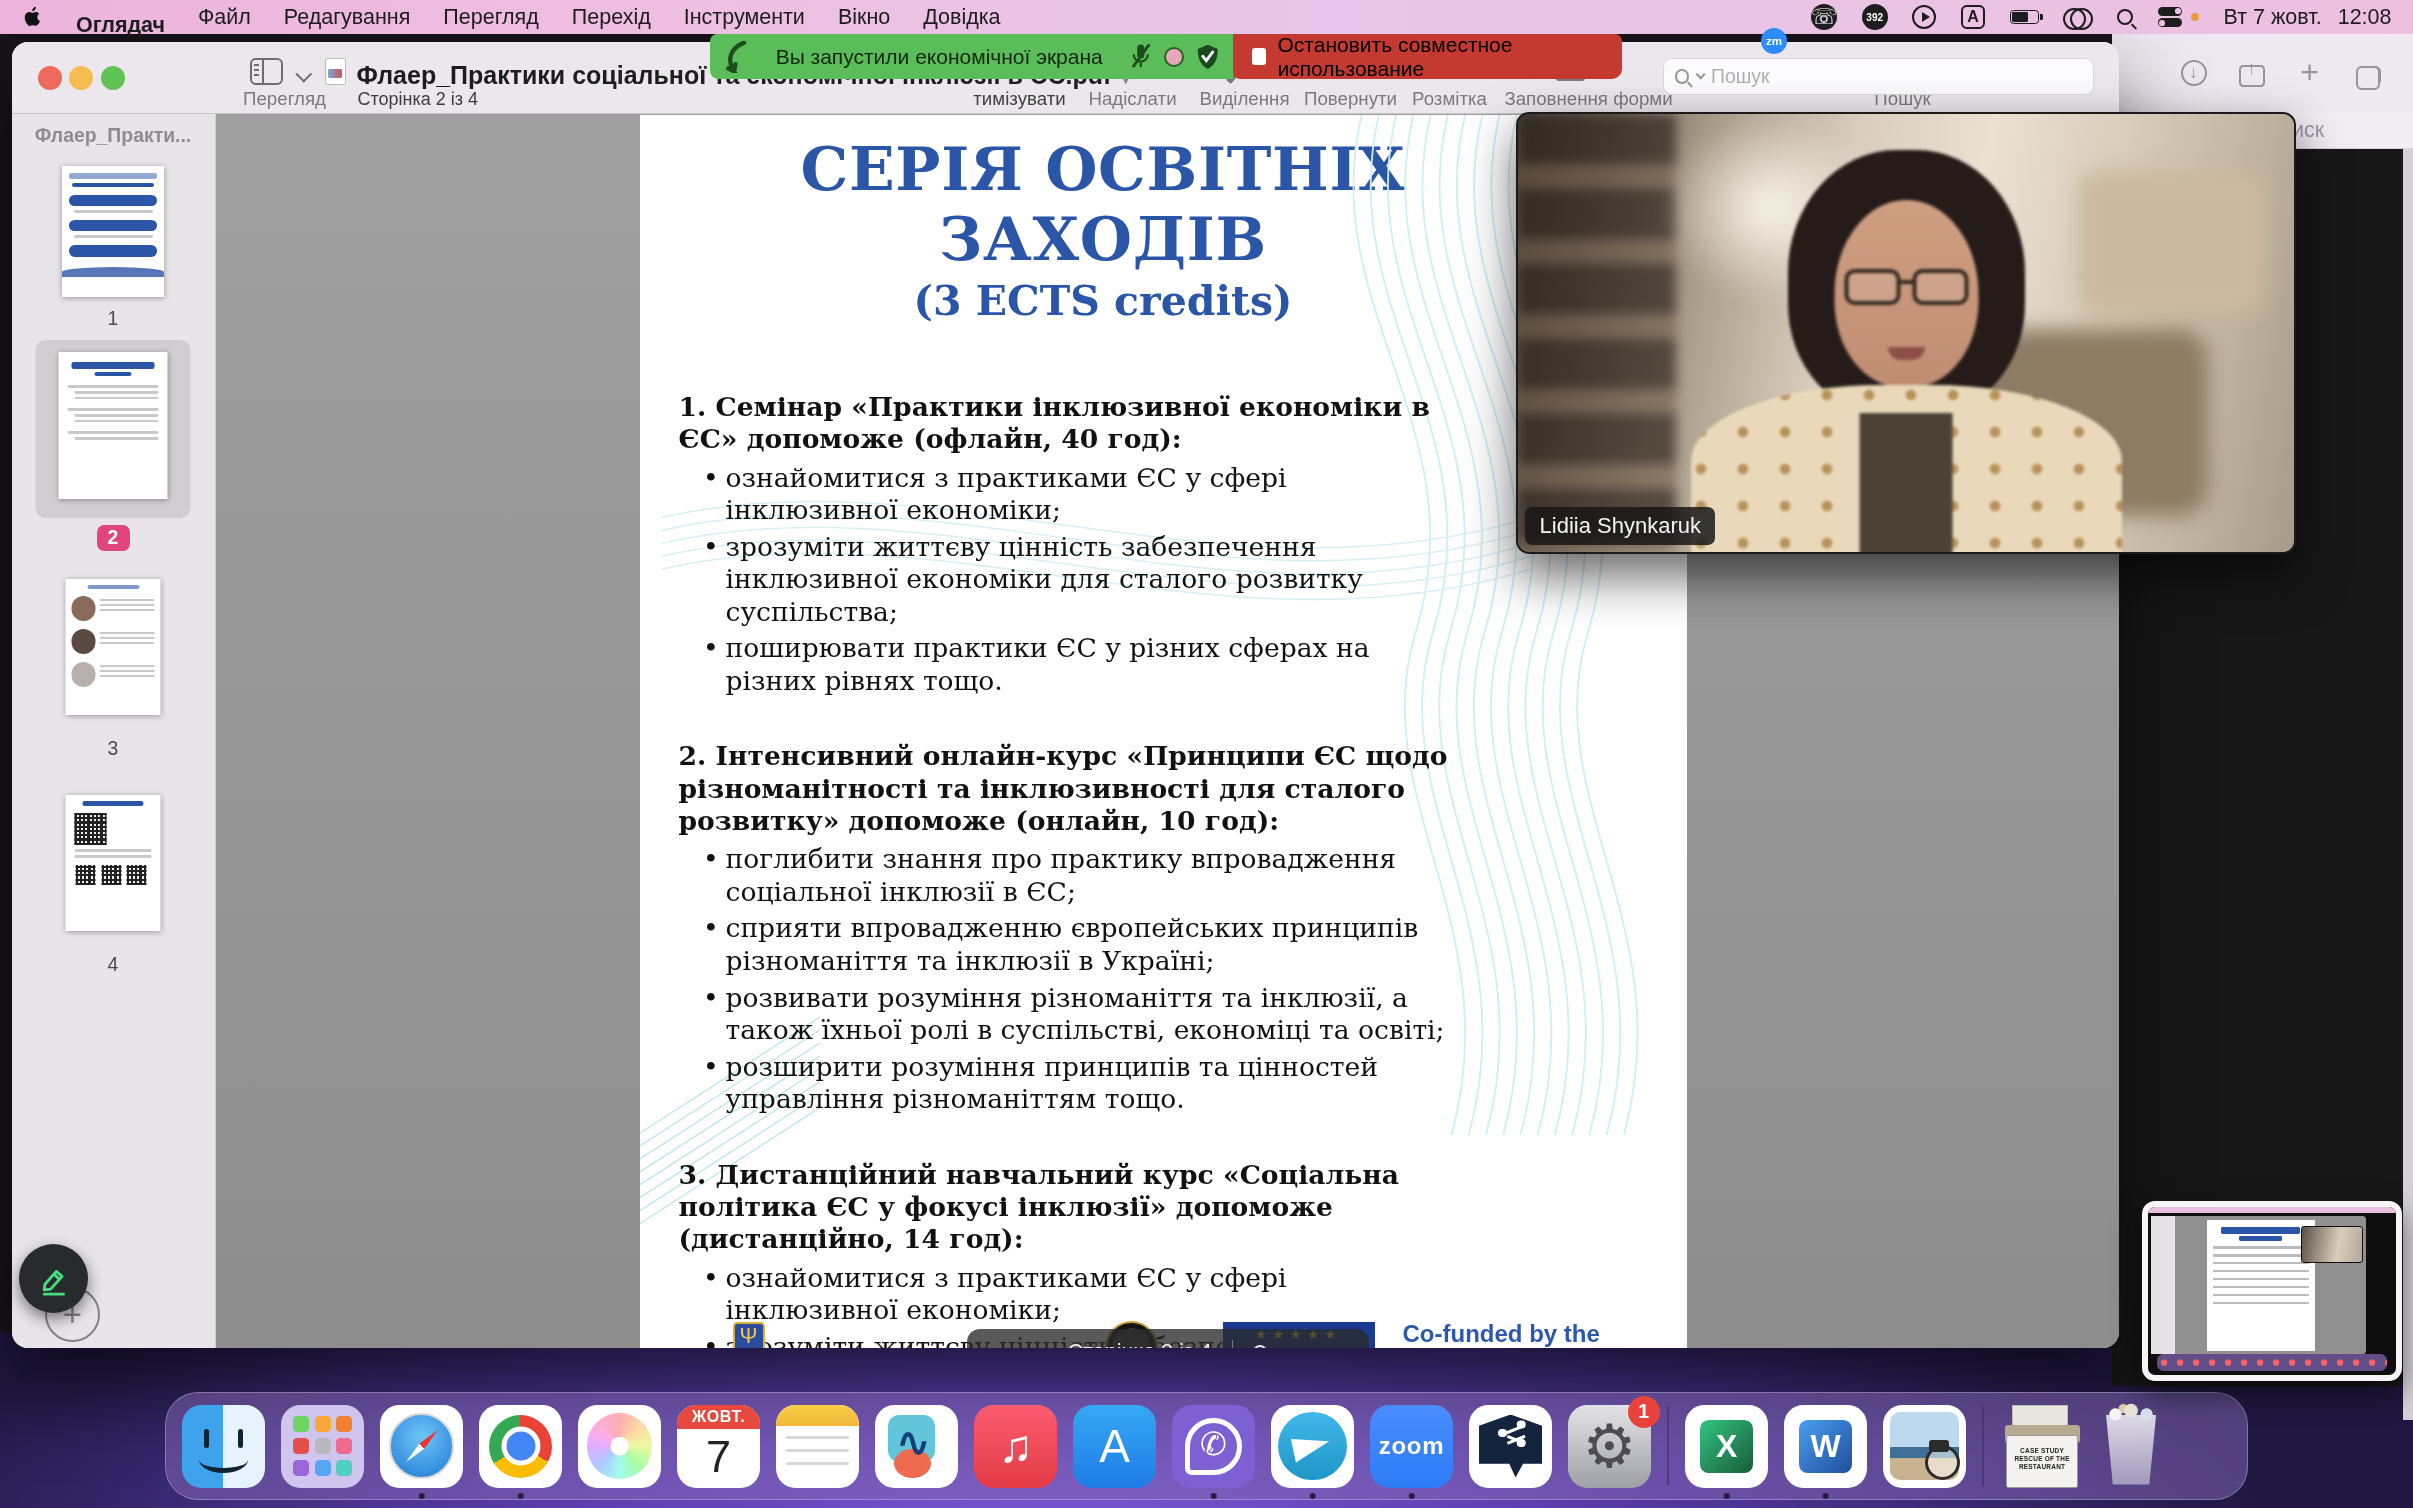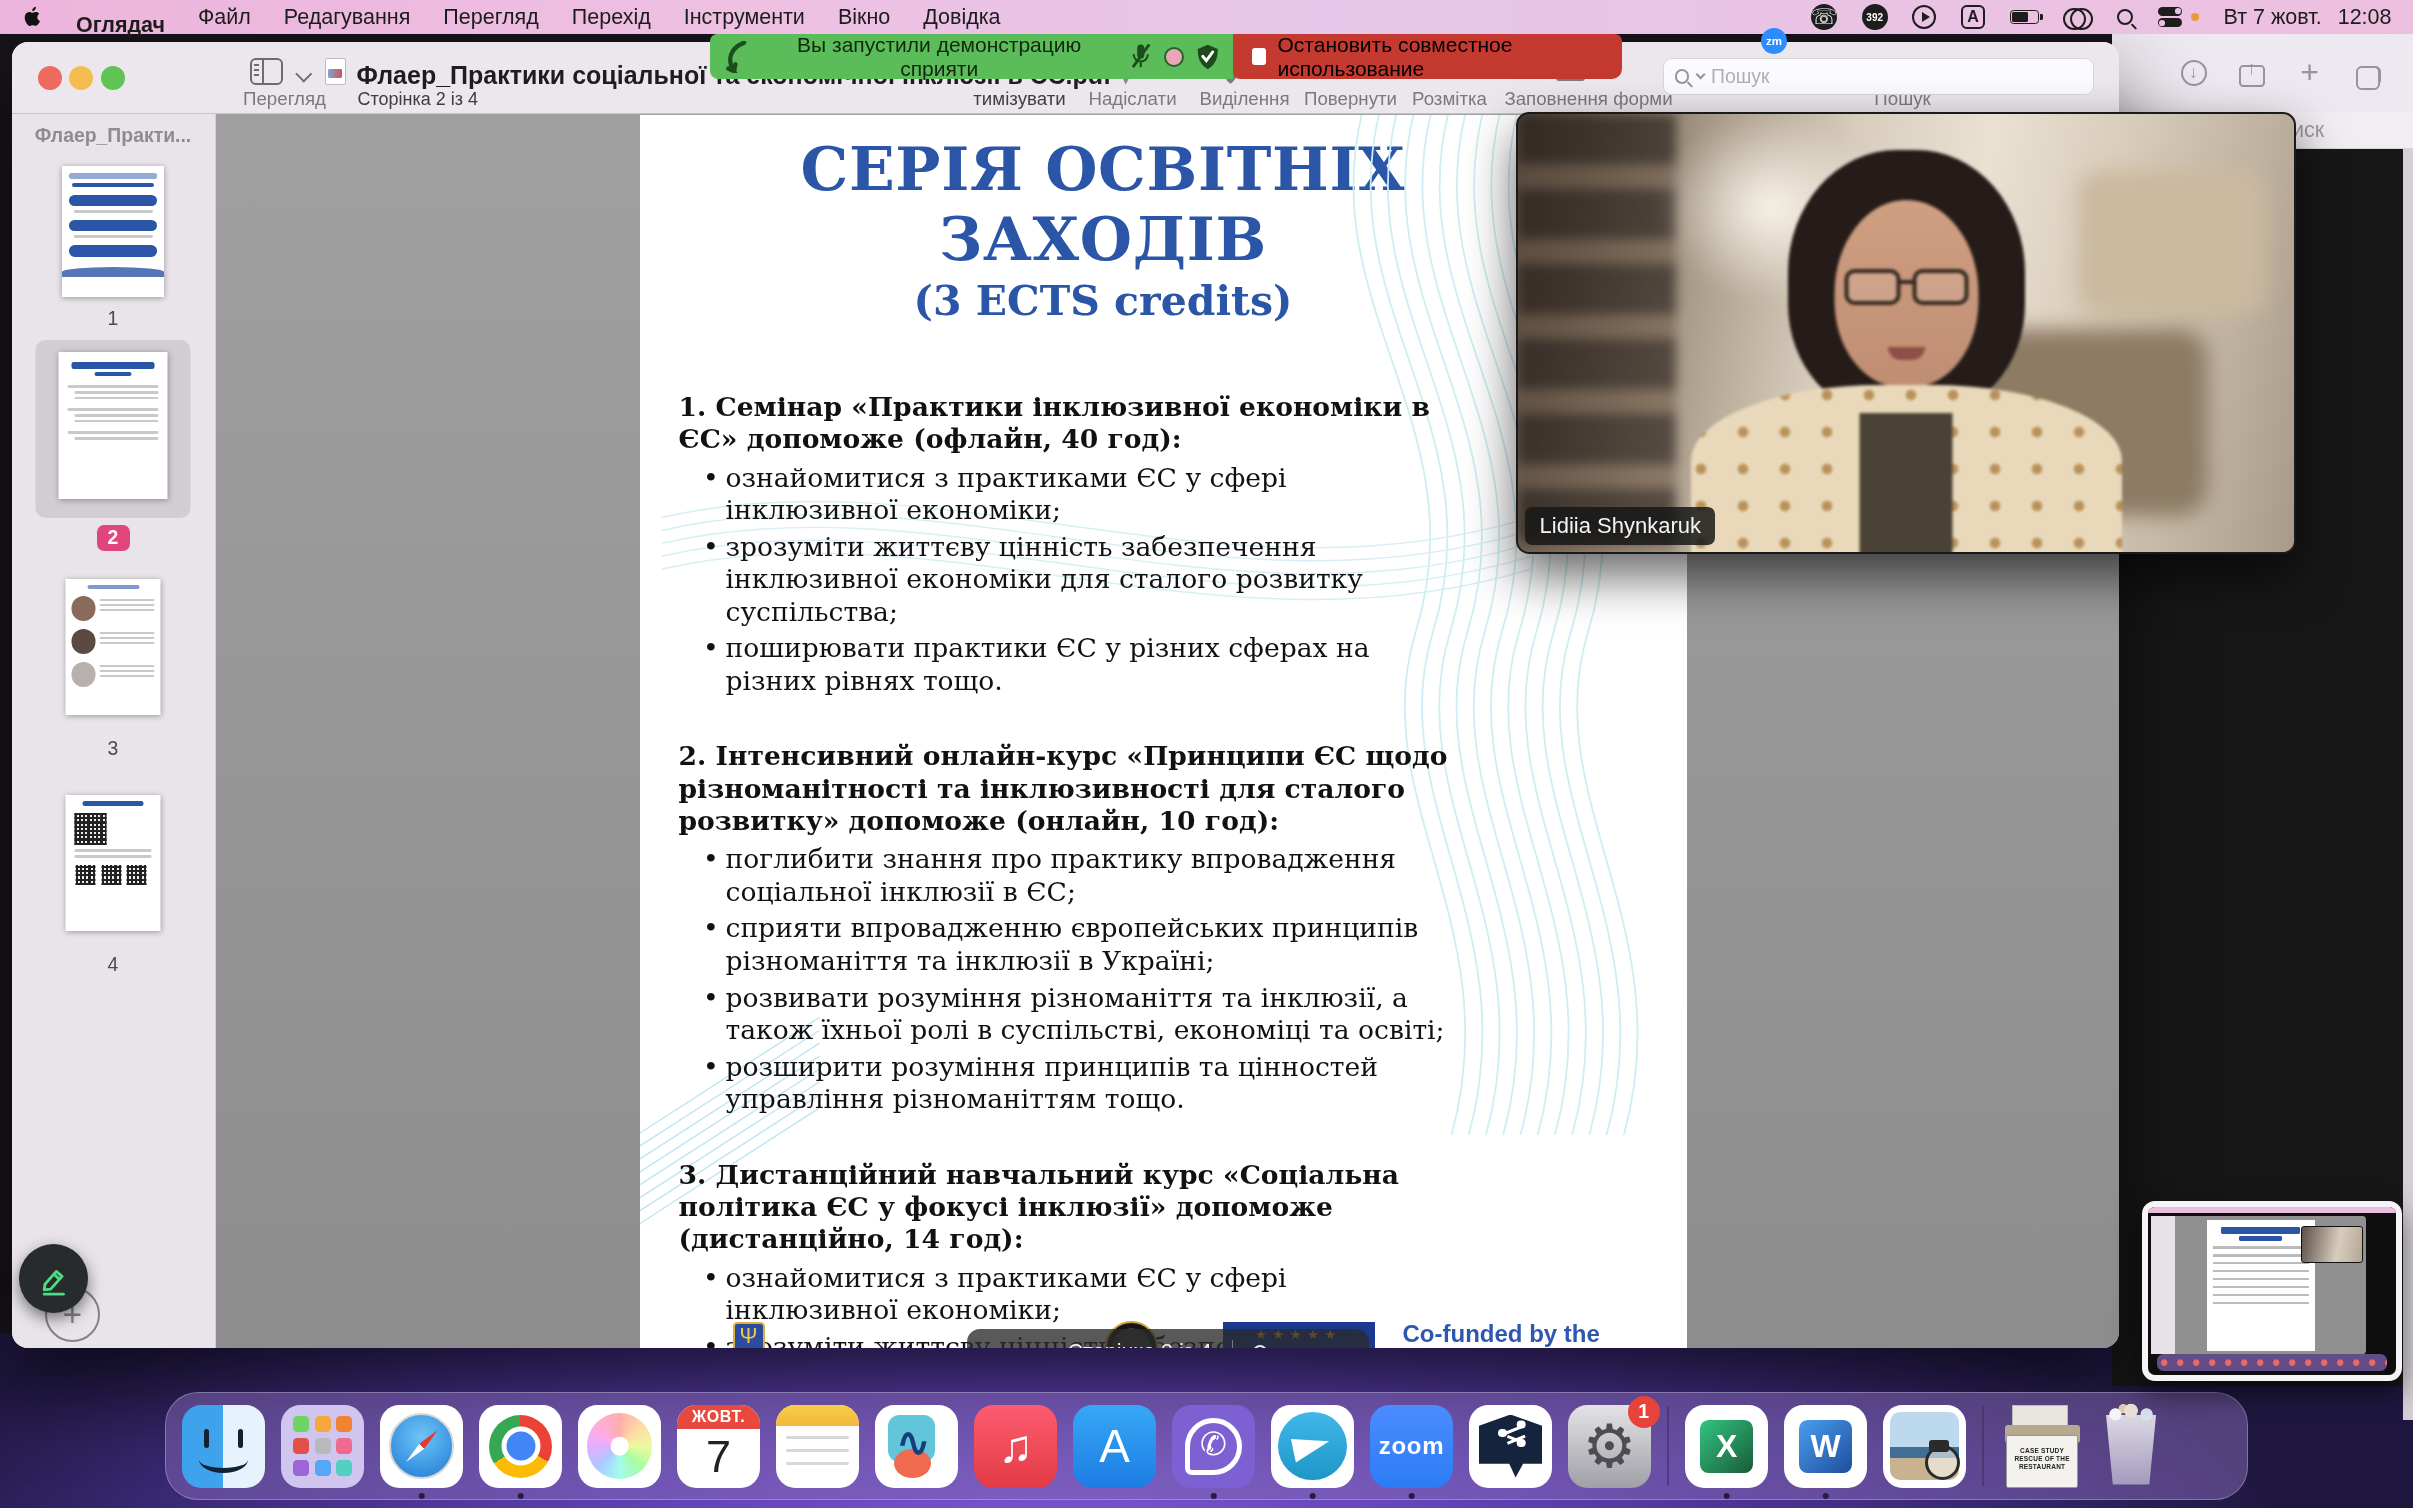--- a/index.html
+++ b/index.html
@@ -531,21 +531,21 @@
         <span>Вт 7 жовт.</span>
         <span>12:08</span>
       </span>
     </div>
   </div>
 
   <div id="banner-green">
     <svg class="bg-ic" width="24.4" height="32" viewBox="0 0 34 44">
       <path d="M28 2 C 8 10, 4 26, 14 42 L 6 38 M14 42 L 16 32" fill="none" stroke="#1d4d1d" stroke-width="6" stroke-linecap="round"></path>
     </svg>
-    <span class="bt">Вы запустили демонстрацию сприяти</span>
+    <span class="bt">Вы запустили економічної экрана</span>
     <svg class="bg-ic" width="21.5" height="27" viewBox="0 0 30 38">
       <rect x="10" y="2" width="10" height="20" rx="5" fill="#1d4d1d"></rect>
       <path d="M5 16 a10 10 0 0 0 20 0" fill="none" stroke="#1d4d1d" stroke-width="3"></path>
       <line x1="15" y1="27" x2="15" y2="34" stroke="#1d4d1d" stroke-width="3"></line>
       <line x1="4" y1="34" x2="27" y2="2" stroke="#1d4d1d" stroke-width="4"></line>
     </svg>
     <span style="width:20px;height:20px;border:2.9px solid #256325;border-radius:50%;background:#e8a7b8;"></span>
     <svg class="bg-ic" width="21.5" height="26" viewBox="0 0 30 36">
       <path d="M15 1 L29 7 C29 22 24 30 15 35 C6 30 1 22 1 7 Z" fill="#1c4a1c"></path>
       <path d="M8 17 L13 23 L22 11" fill="none" stroke="#fff" stroke-width="4" stroke-linecap="round"></path>

